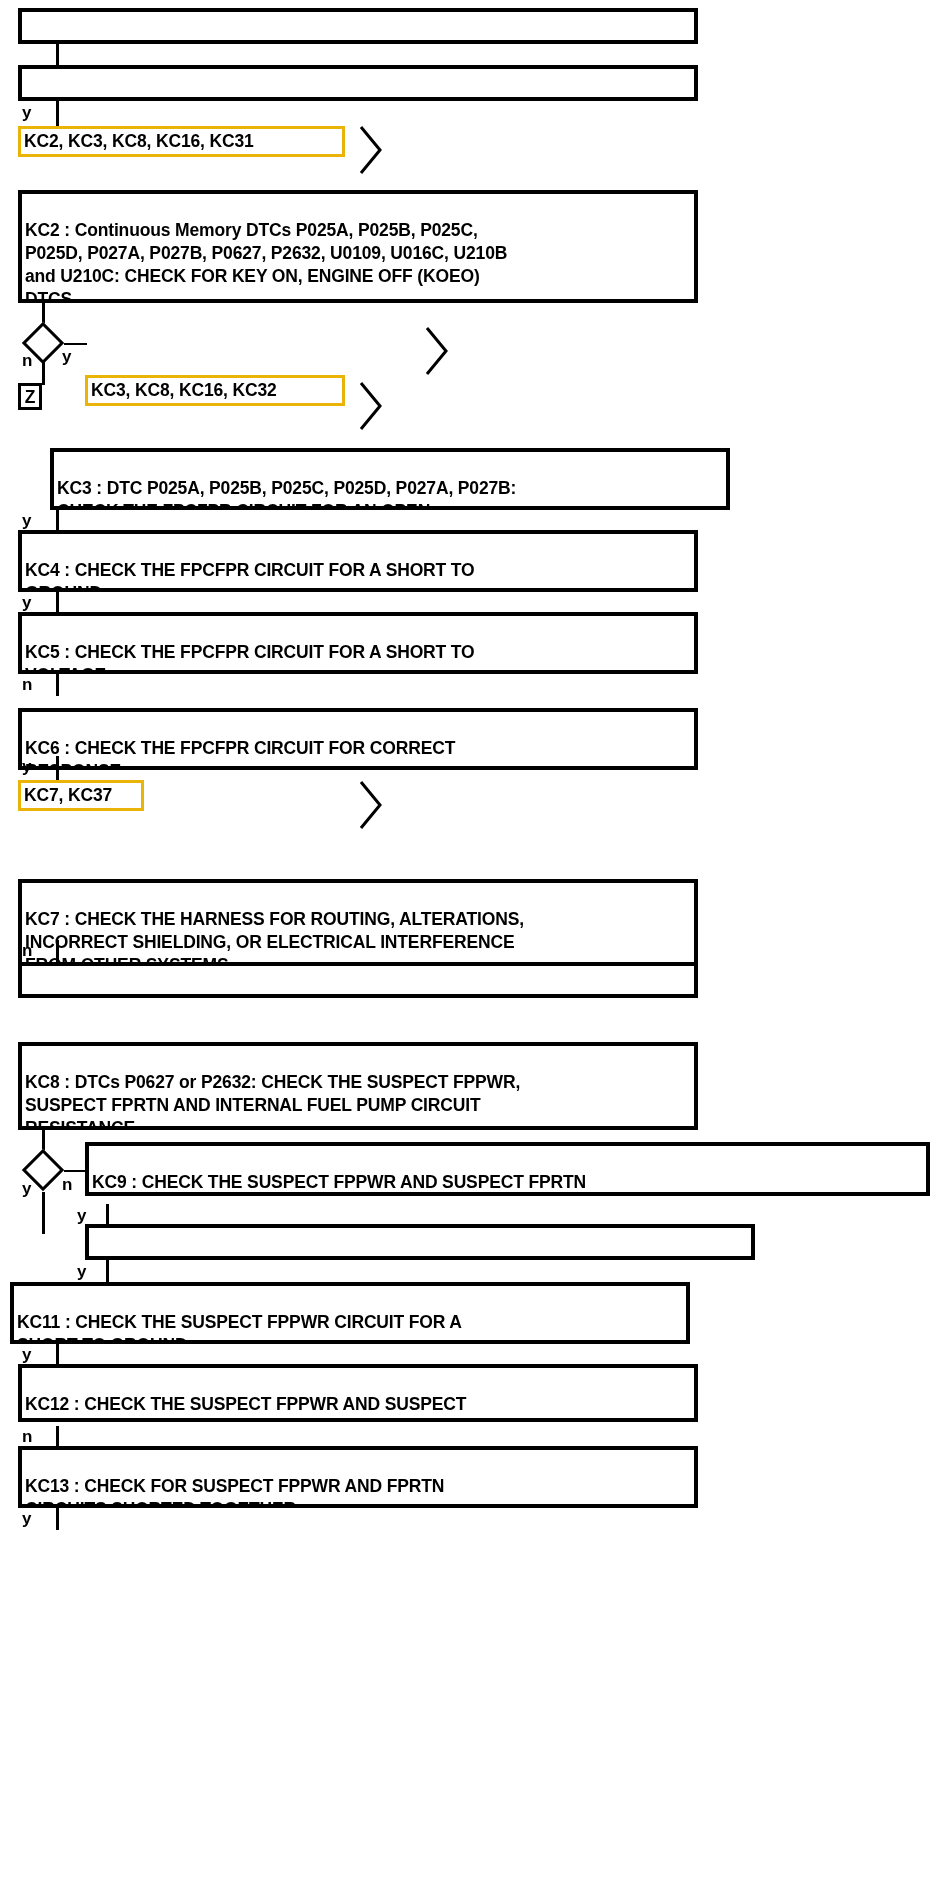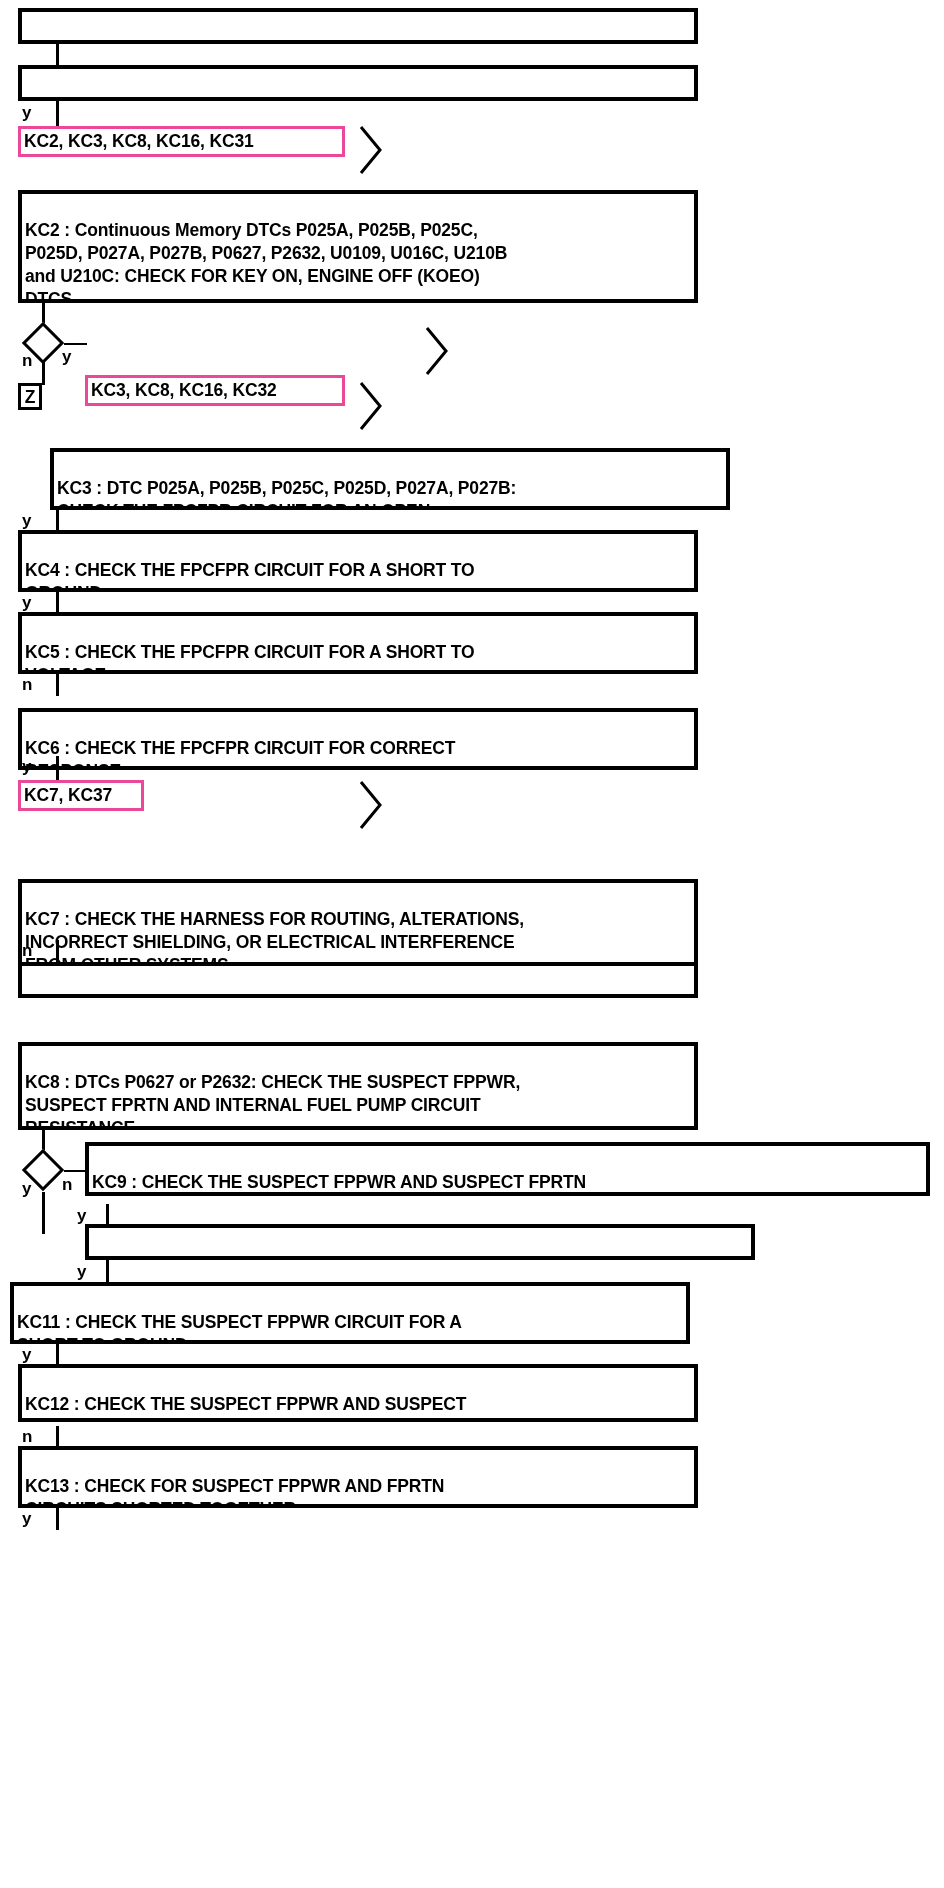--- a/index.html
+++ b/index.html
@@ -32,21 +32,21 @@
     font-weight: bold;
     font-size: 17.5px;
     line-height: 23px;
     letter-spacing: -0.15px;
     white-space: pre-line;
     overflow: hidden;
   }
 
   
   .ref-box {
-    border: 3px solid #ec4899;
+    border: 3px solid #eab308;
     background: #fff;
     box-sizing: border-box;
     padding: 0 2px 0 3px;
     font-weight: bold;
     font-size: 17.5px;
     line-height: 24px;
     letter-spacing: -0.15px;
     white-space: nowrap;
     display: inline-block;
     overflow: hidden;

